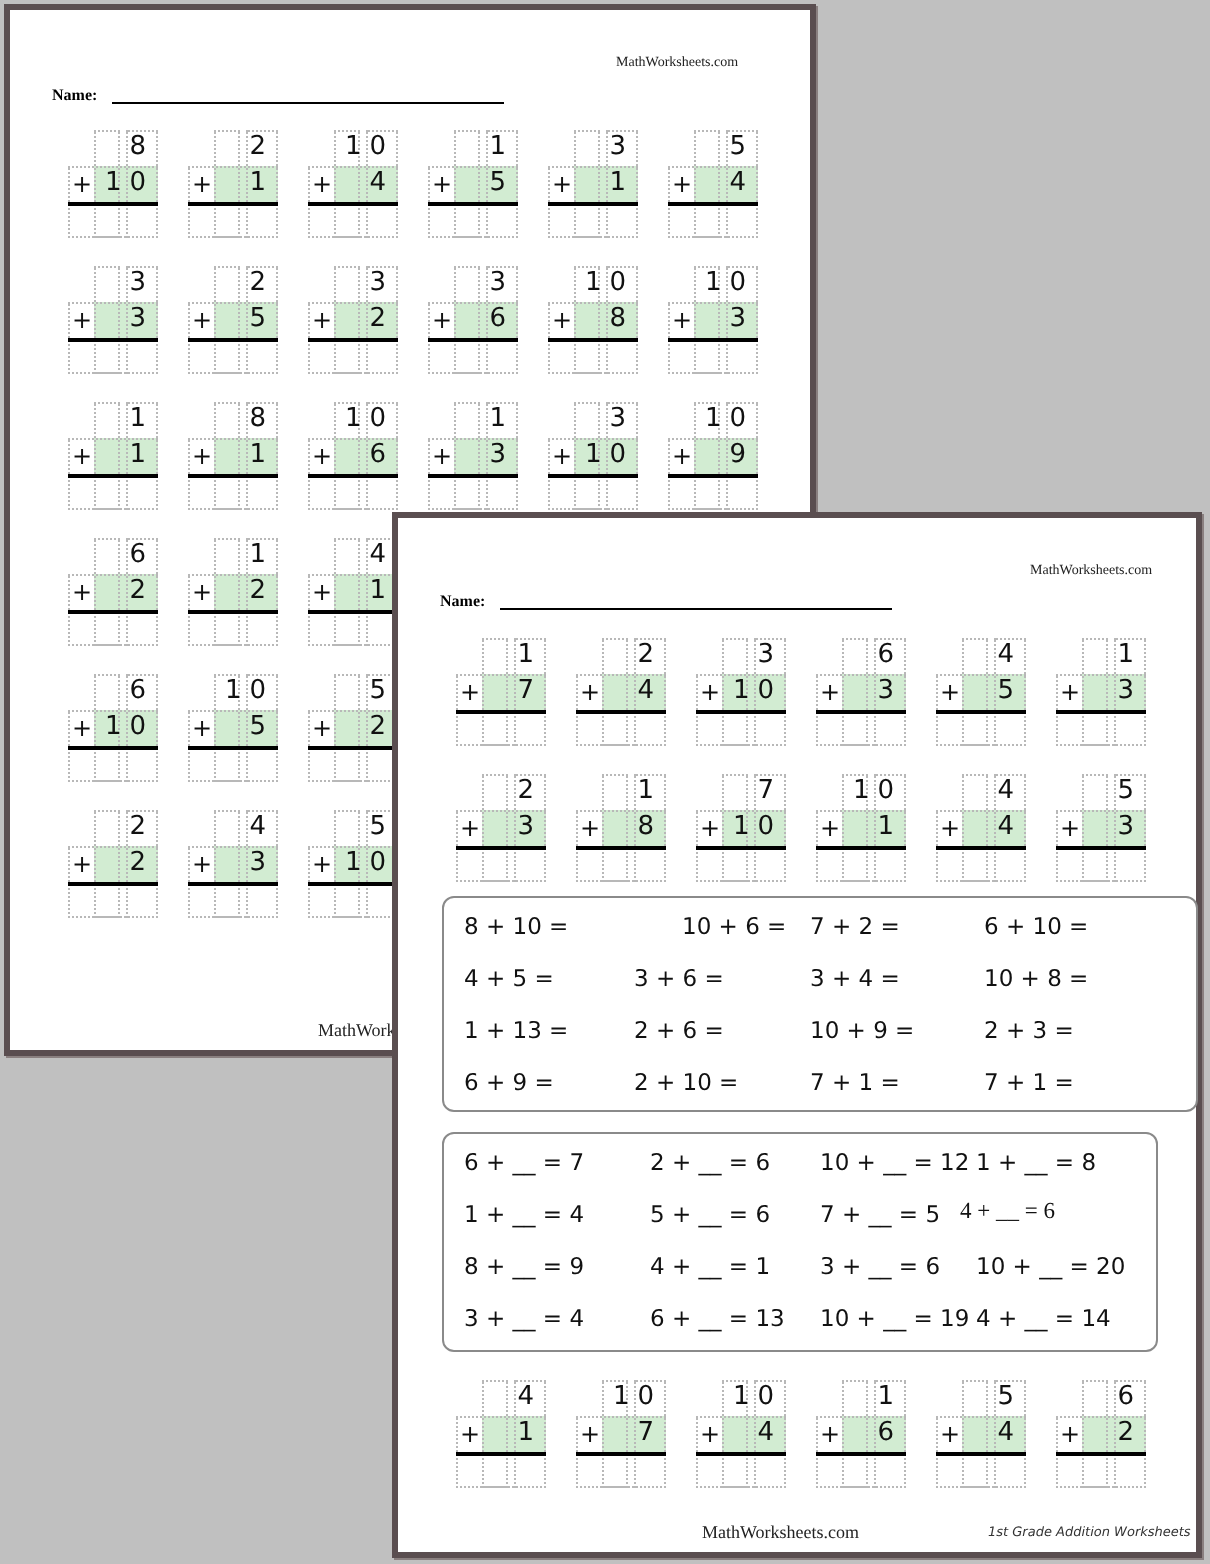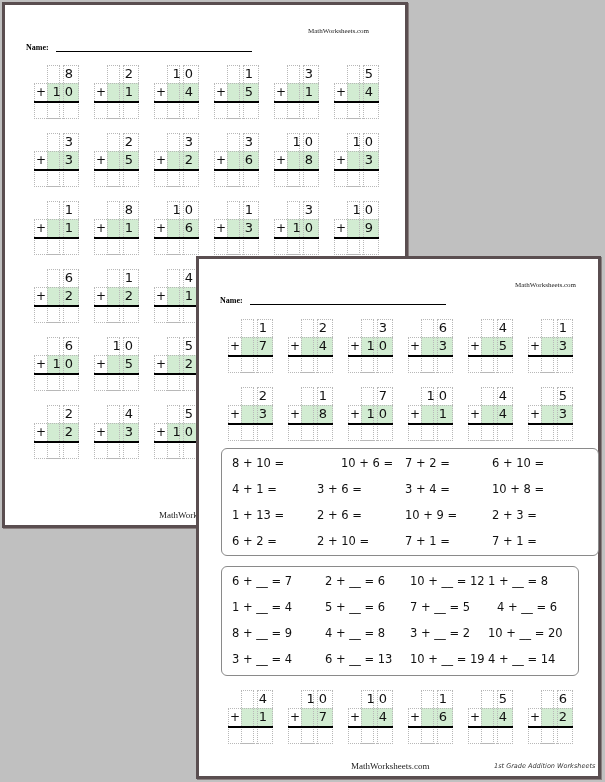--- a/index.html
+++ b/index.html
@@ -549,47 +549,47 @@
         <div class="bot">3</div>
         <div style="position:absolute;left:13px;top:38px;width:32px;height:16px;"></div>
       </div>
     </div>
   <div class="box" style="left:22px;top:189px;width:378px;height:108px;">
     <div id="s2-heq">
         <div class="eq" style="left: 10px; top: 7px;">8 + 10 =</div>
         <div class="eq" style="left: 95px; top: 7px; margin-left: 24px;">10 + 6 =</div>
         <div class="eq" style="left: 183px; top: 7px;">7 + 2 =</div>
         <div class="eq" style="left: 270px; top: 7px;">6 + 10 =</div>
-        <div class="eq" style="left: 10px; top: 33px;">4 + 1 =</div>
+        <div class="eq" style="left: 10px; top: 33px;">4 + 5 =</div>
         <div class="eq" style="left: 95px; top: 33px;">3 + 6 =</div>
         <div class="eq" style="left: 183px; top: 33px;">3 + 4 =</div>
         <div class="eq" style="left: 270px; top: 33px;">10 + 8 =</div>
         <div class="eq" style="left: 10px; top: 59px;">1 + 13 =</div>
         <div class="eq" style="left: 95px; top: 59px;">2 + 6 =</div>
         <div class="eq" style="left: 183px; top: 59px;">10 + 9 =</div>
         <div class="eq" style="left: 270px; top: 59px;">2 + 3 =</div>
-        <div class="eq" style="left: 10px; top: 85px;">6 + 2 =</div>
+        <div class="eq" style="left: 10px; top: 85px;">6 + 9 =</div>
         <div class="eq" style="left: 95px; top: 85px;">2 + 10 =</div>
         <div class="eq" style="left: 183px; top: 85px;">7 + 1 =</div>
         <div class="eq" style="left: 270px; top: 85px;">7 + 1 =</div>
       </div>
   </div>
   <div class="box" style="left:22px;top:307px;width:358px;height:110px;">
     <div id="s2-miss">
         <div class="eq" style="left: 10px; top: 7px;">6 + __ = 7</div>
         <div class="eq" style="left: 103px; top: 7px;">2 + __ = 6</div>
         <div class="eq" style="left: 188px; top: 7px;">10 + __ = 12</div>
         <div class="eq" style="left: 266px; top: 7px;">1 + __ = 8</div>
         <div class="eq" style="left: 10px; top: 33px;">1 + __ = 4</div>
         <div class="eq" style="left: 103px; top: 33px;">5 + __ = 6</div>
         <div class="eq" style="left: 188px; top: 33px;">7 + __ = 5</div>
-        <div class="eq" style="left: 275px; top: 33px;">4 + __ = 6</div>
+        <div class="eq" style="left: 258px; top: 33px; font-family: Liberation Serif, serif;">4 + __ = 6</div>
         <div class="eq" style="left: 10px; top: 59px;">8 + __ = 9</div>
-        <div class="eq" style="left: 103px; top: 59px;">4 + __ = 8</div>
-        <div class="eq" style="left: 188px; top: 59px;">3 + __ = 2</div>
+        <div class="eq" style="left: 103px; top: 59px;">4 + __ = 1</div>
+        <div class="eq" style="left: 188px; top: 59px;">3 + __ = 6</div>
         <div class="eq" style="left: 266px; top: 59px;">10 + __ = 20</div>
         <div class="eq" style="left: 10px; top: 85px;">3 + __ = 4</div>
         <div class="eq" style="left: 103px; top: 85px;">6 + __ = 13</div>
         <div class="eq" style="left: 188px; top: 85px;">10 + __ = 19</div>
         <div class="eq" style="left: 266px; top: 85px;">4 + __ = 14</div>
       </div>
   </div>
   <div id="s2-bot">
       <div class="prob" style="left: 29px; top: 431px;">
         <div class="green"></div>

